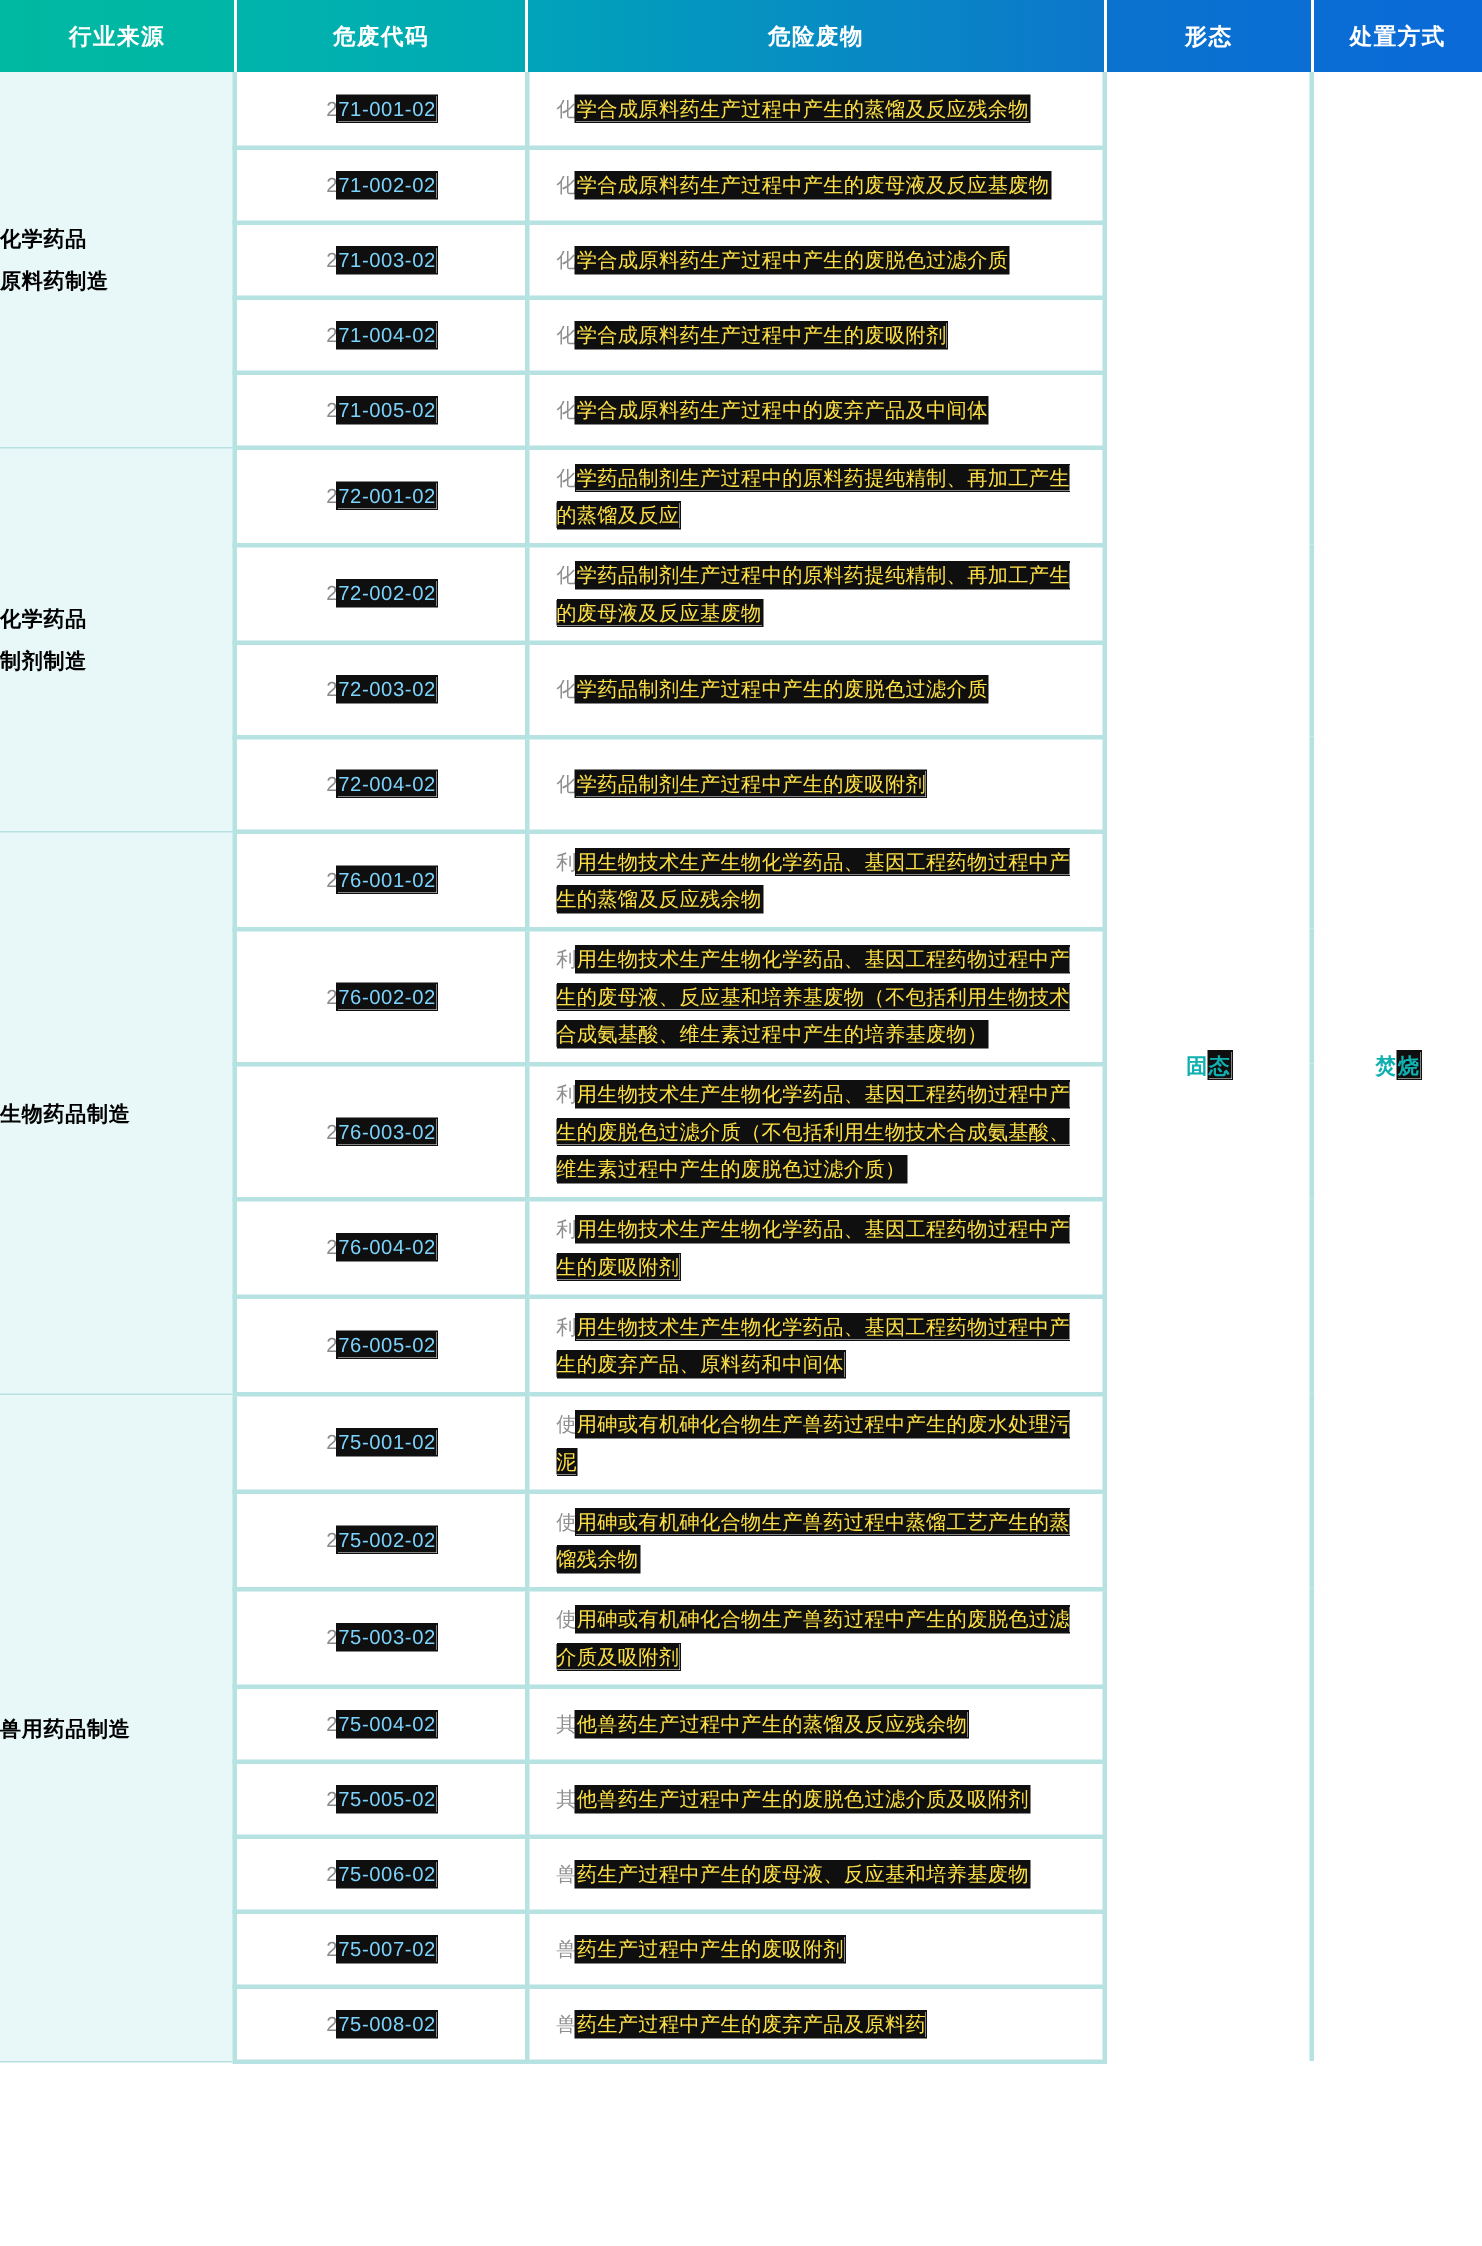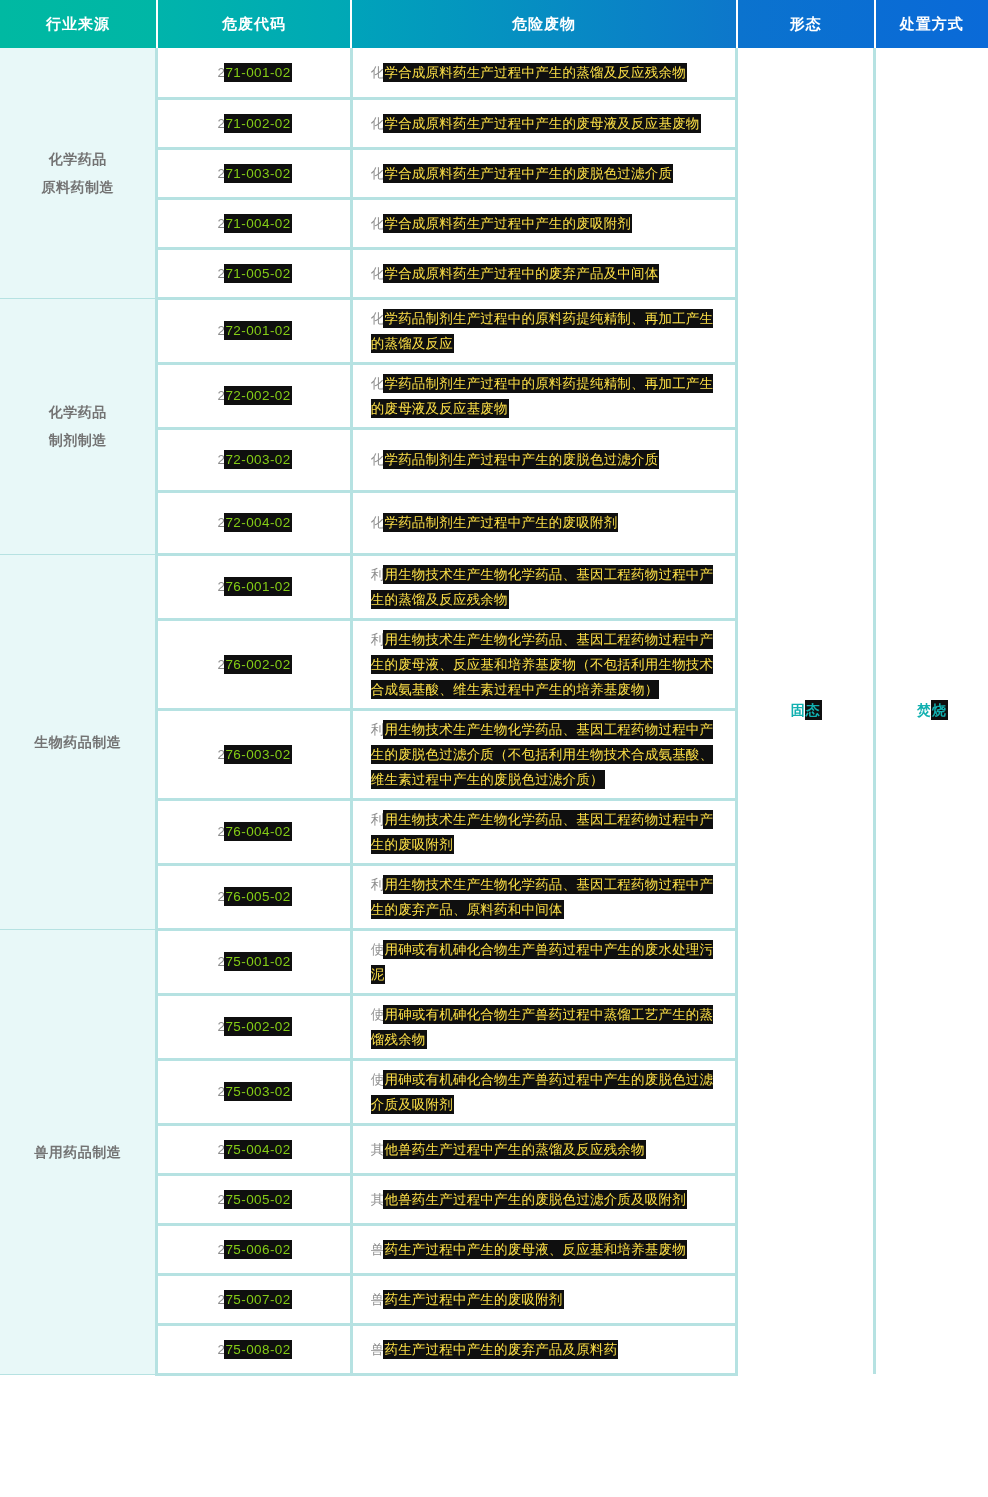--- a/index.html
+++ b/index.html
@@ -40,24 +40,23 @@
   td {
     background: #ffffff;
     border-bottom: 3px solid #b6e2e2;
     border-right: 3px solid #b6e2e2;
     vertical-align: middle;
   }
   tbody tr:last-child td { border-bottom: 3px solid #b6e2e2; }
 
   td.src {
     background: #e8f8f8;
-    color: #737373;
+    color: #000000;
     font-size: 14px;
     font-weight: bold;
-    text-align: center;
     line-height: 28px;
     border-right: 3px solid #b6e2e2;
     border-bottom: 1px solid #b6e2e2;
     letter-spacing: 0.5px;
   }
   td.code {
     text-align: center;
     font-size: 13.5px;
     color: #6a6a6a;
     letter-spacing: 0.4px;
@@ -82,21 +81,21 @@
 
   
   .sel {
     background: #0f0f0f;
     color: #fde047;
     padding: 1px 0;
     box-shadow: 0 0 0 1px #0f0f0f;
   }
   .sel-lead { color: #8f8f8f; background: transparent; }
   td.waste .sel { display: inline; }
-  td.code .sel { background: #0f0f0f; color: #84cc16; }
+  td.code .sel { background: #0f0f0f; color: #7dd3fc; }
   td.form .sel, td.disp .sel { background: #0f0f0f; color: #11b0b0; }
   .nosel { color: #8b8b8b; }
 </style>
 </head>
 <body>
 
 <div class="table-wrap">
   <table class="hw-table">
     <thead>
       <tr>

